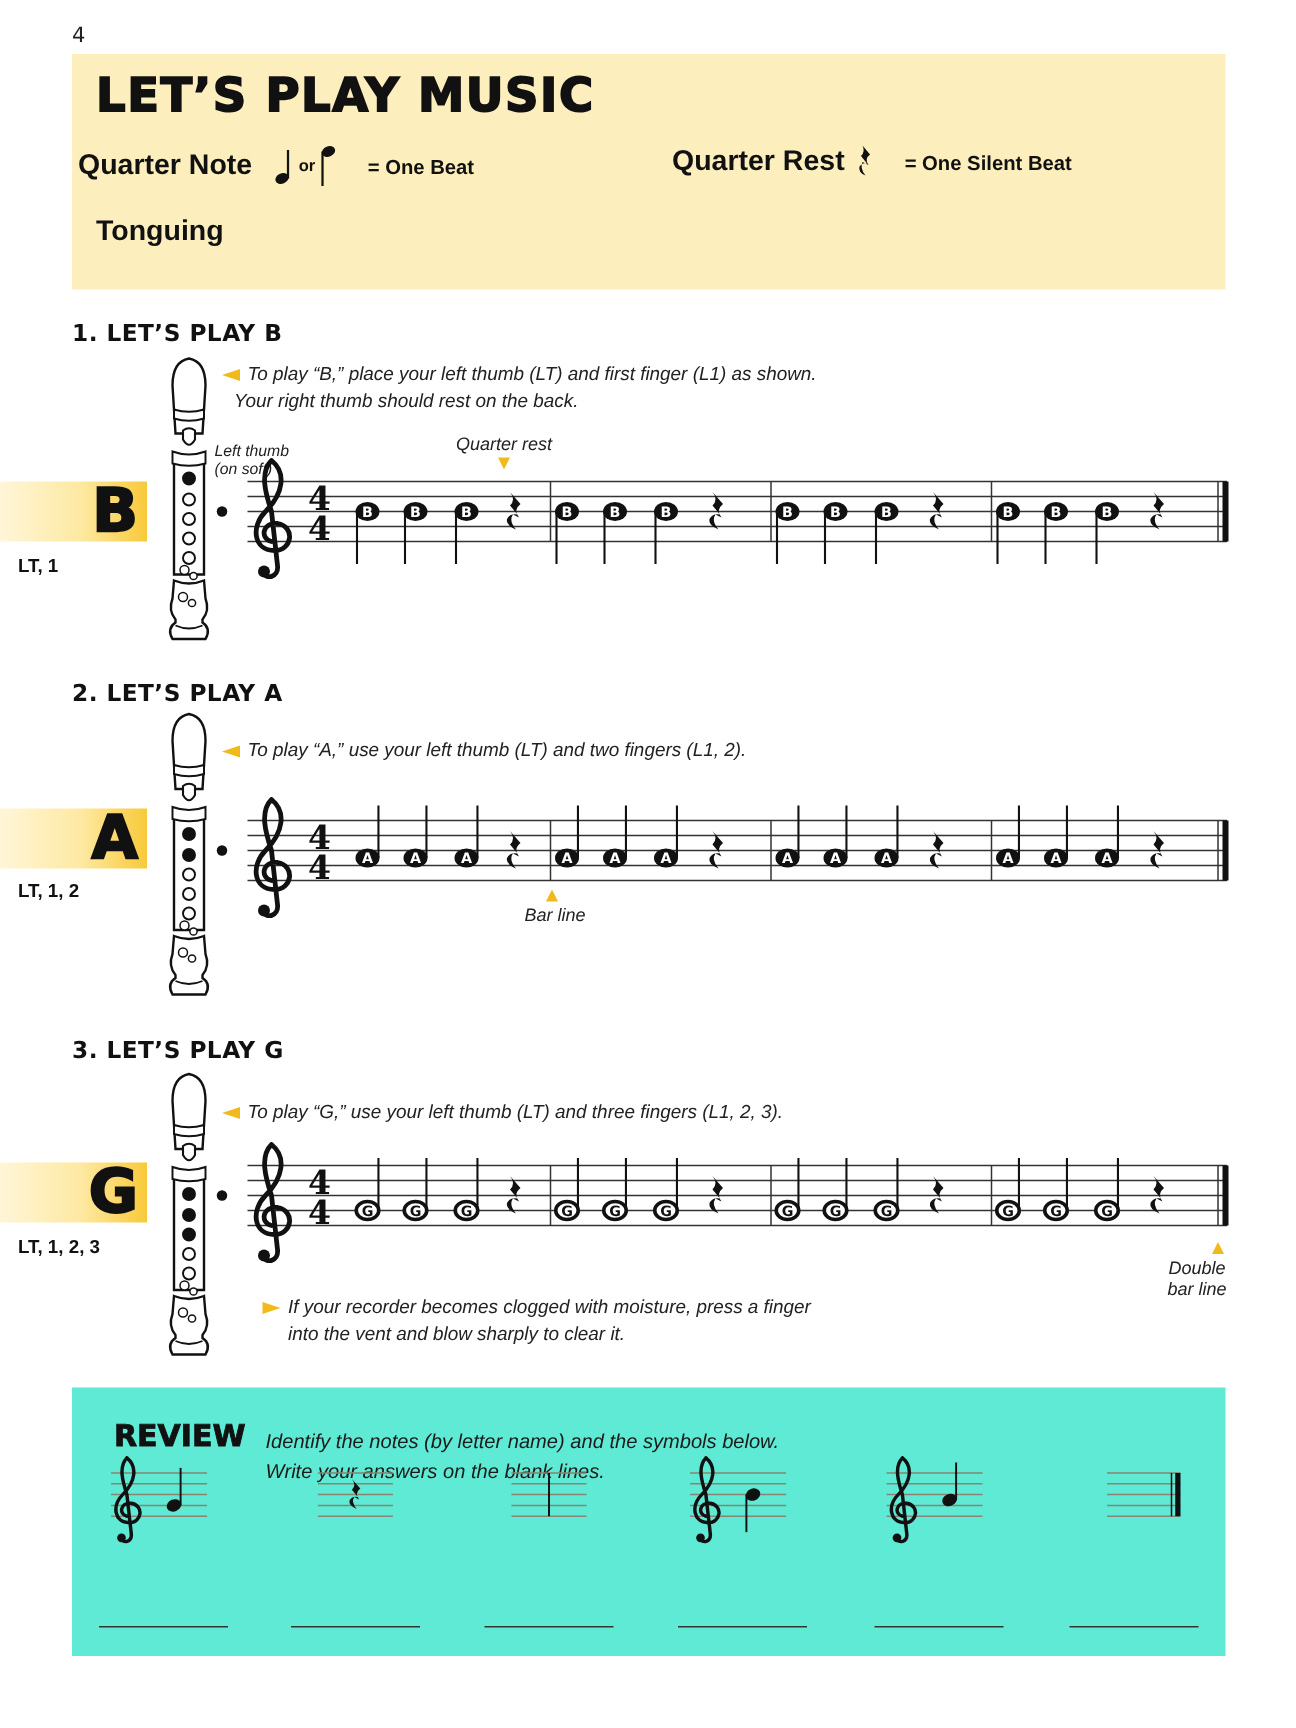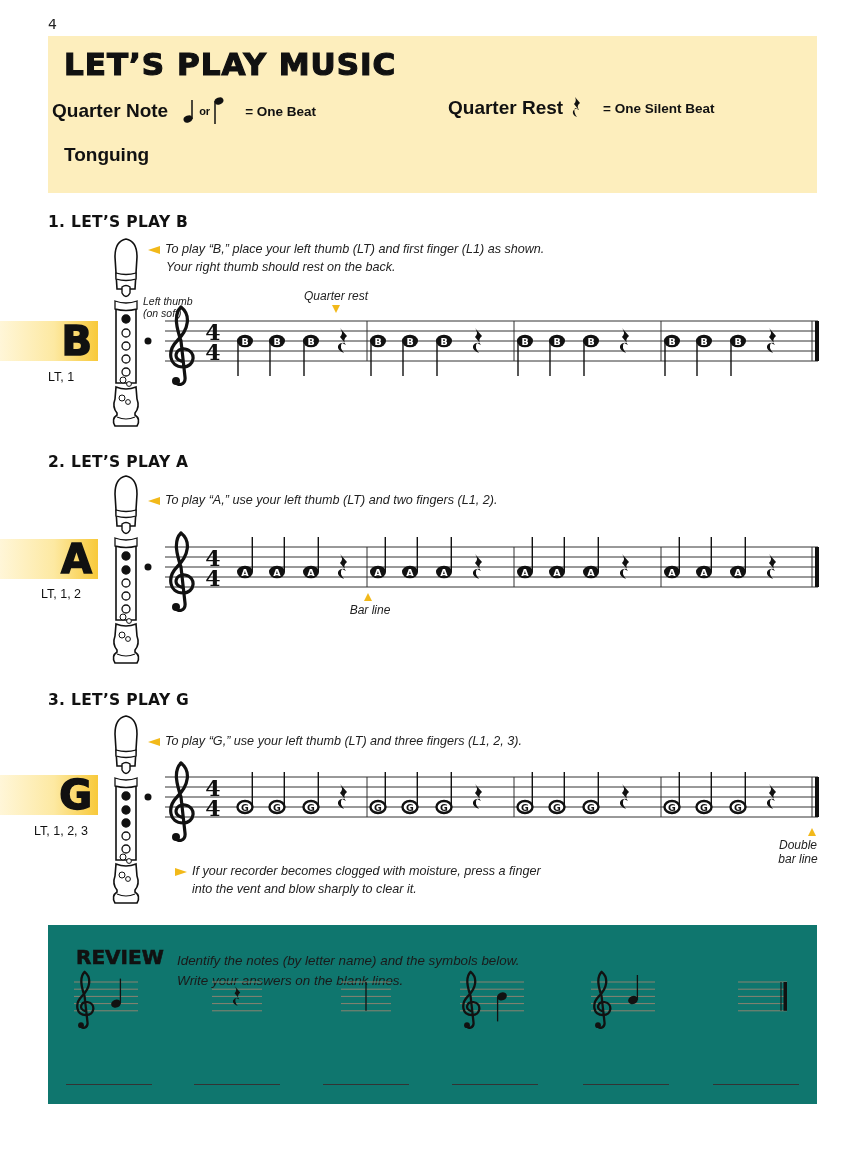--- a/index.html
+++ b/index.html
@@ -16,37 +16,37 @@
   .hdr-small { font-weight: bold; font-size: 13.5px; color: #111; margin-left: 20px; }
   .hdr-or { font-weight: bold; font-size: 11px; margin: 0 3px; }
   .tonguing-text { position: absolute; left: 160px; top: 100px; width: 600px; font-size: 14.6px; line-height: 20px; color: #1a1a1a; }
 
   
   .section-title { position: absolute; left: 48px; font-family: "DejaVu Sans", sans-serif; font-weight: bold; font-size: 15.5px; letter-spacing: 0.3px; color: #111; }
 
   
   .badge { position: absolute; left: 0; width: 98px; height: 40px; background: linear-gradient(to right, #fff6d8 0%, #fde9a2 55%, #f8c93a 100%); }
   .badge-letter { position: absolute; right: 6px; top: -4px; font-family: "DejaVu Sans", sans-serif; font-weight: 900; font-size: 40px; color: #111; -webkit-text-stroke: 1.5px #111; line-height: 48px; }
-  .fingering { position: absolute; font-weight: normal; font-size: 12.5px; color: #111; text-align: center; width: 98px; left: 12px; }
+  .fingering { position: absolute; font-weight: bold; font-size: 12.5px; color: #111; width: 98px; left: 12px; }
 
   .recorder { position: absolute; left: 108px; }
   .staff { position: absolute; left: 140px; }
 
   .instr { position: absolute; font-style: italic; font-size: 12.6px; line-height: 18px; color: #222; }
   .instr .arrow { display: inline-block; width: 0; height: 0; margin-right: 5px; vertical-align: middle; }
   .arrow-left { border-top: 4px solid transparent; border-bottom: 4px solid transparent; border-right: 12px solid #f2b91a; }
   .arrow-right { border-top: 4px solid transparent; border-bottom: 4px solid transparent; border-left: 12px solid #f2b91a; }
 
   .annotation { position: absolute; font-style: italic; font-size: 12px; color: #222; text-align: center; line-height: 14px; }
   .tri-down { width: 0; height: 0; border-left: 4px solid transparent; border-right: 4px solid transparent; border-top: 8px solid #f2b91a; margin: 0 auto; }
   .tri-up { width: 0; height: 0; border-left: 4px solid transparent; border-right: 4px solid transparent; border-bottom: 8px solid #f2b91a; margin: 0 auto; }
   .small-ann { position: absolute; font-style: italic; font-size: 10.5px; line-height: 12px; color: #222; }
 
   
-  .review-box { position: absolute; left: 48px; top: 925px; width: 769px; height: 179px; background: #0f766e; }
+  .review-box { position: absolute; left: 48px; top: 925px; width: 769px; height: 179px; background: #5eead4; }
   .review-title { position: absolute; left: 28px; top: 20px; font-family: "DejaVu Sans", sans-serif; font-weight: 900; font-size: 20px; color: #111; -webkit-text-stroke: 0.6px #111; }
   .review-instr { position: absolute; left: 129px; top: 26px; font-style: italic; font-size: 13.4px; line-height: 20px; color: #1a1a1a; }
   .review-item { position: absolute; top: 45px; width: 90px; height: 115px; }
   .answer-line { position: absolute; left: 0; bottom: 0; width: 86px; height: 1px; background: #333; border: none; }
 </style>
 </head>
 <body>
 
 <div class="page-number">4</div>
 
@@ -99,21 +99,21 @@
     <circle cx="15" cy="143" r="3" fill="#fff" stroke="#111" stroke-width="1"></circle>
     <circle cx="21" cy="147" r="2.4" fill="#fff" stroke="#111" stroke-width="1"></circle>
     <path d="M8 150 Q18 154 28 150 L29 162 Q32 170 27 176 L27 178 Q33 182 29 189 L7 189 Q3 182 9 178 L9 176 Q4 170 7 162 Z" fill="#fff" stroke="#111" stroke-width="1.6"></path>
     <circle cx="14" cy="161" r="3" fill="#fff" stroke="#111" stroke-width="1"></circle>
     <circle cx="20" cy="165" r="2.4" fill="#fff" stroke="#111" stroke-width="1"></circle>
     <path d="M9 180 Q18 184 27 180" fill="none" stroke="#111" stroke-width="1.2"></path>
   </svg>
 
 <div class="instr" style="left:148px; top:240px;">
   <span class="arrow arrow-left"></span><span>To play “B,” place your left thumb (LT) and first finger (L1) as shown.</span><br>
-  <span style="margin-left:18px;">Your right thumb should rest on the back.</span>
+  <span style="margin-left:8px;">Your right thumb should rest on the back.</span>
 </div>
 <div class="small-ann" style="left:143px; top:295px;">
   <span>Left thumb</span><br>
   <span>(on soft)</span>
 </div>
 <div class="annotation" style="left:296px; top:289px; width:80px;">
   <span>Quarter rest</span>
   <div class="tri-down" style="margin-top:2px;"></div>
 </div>
 

